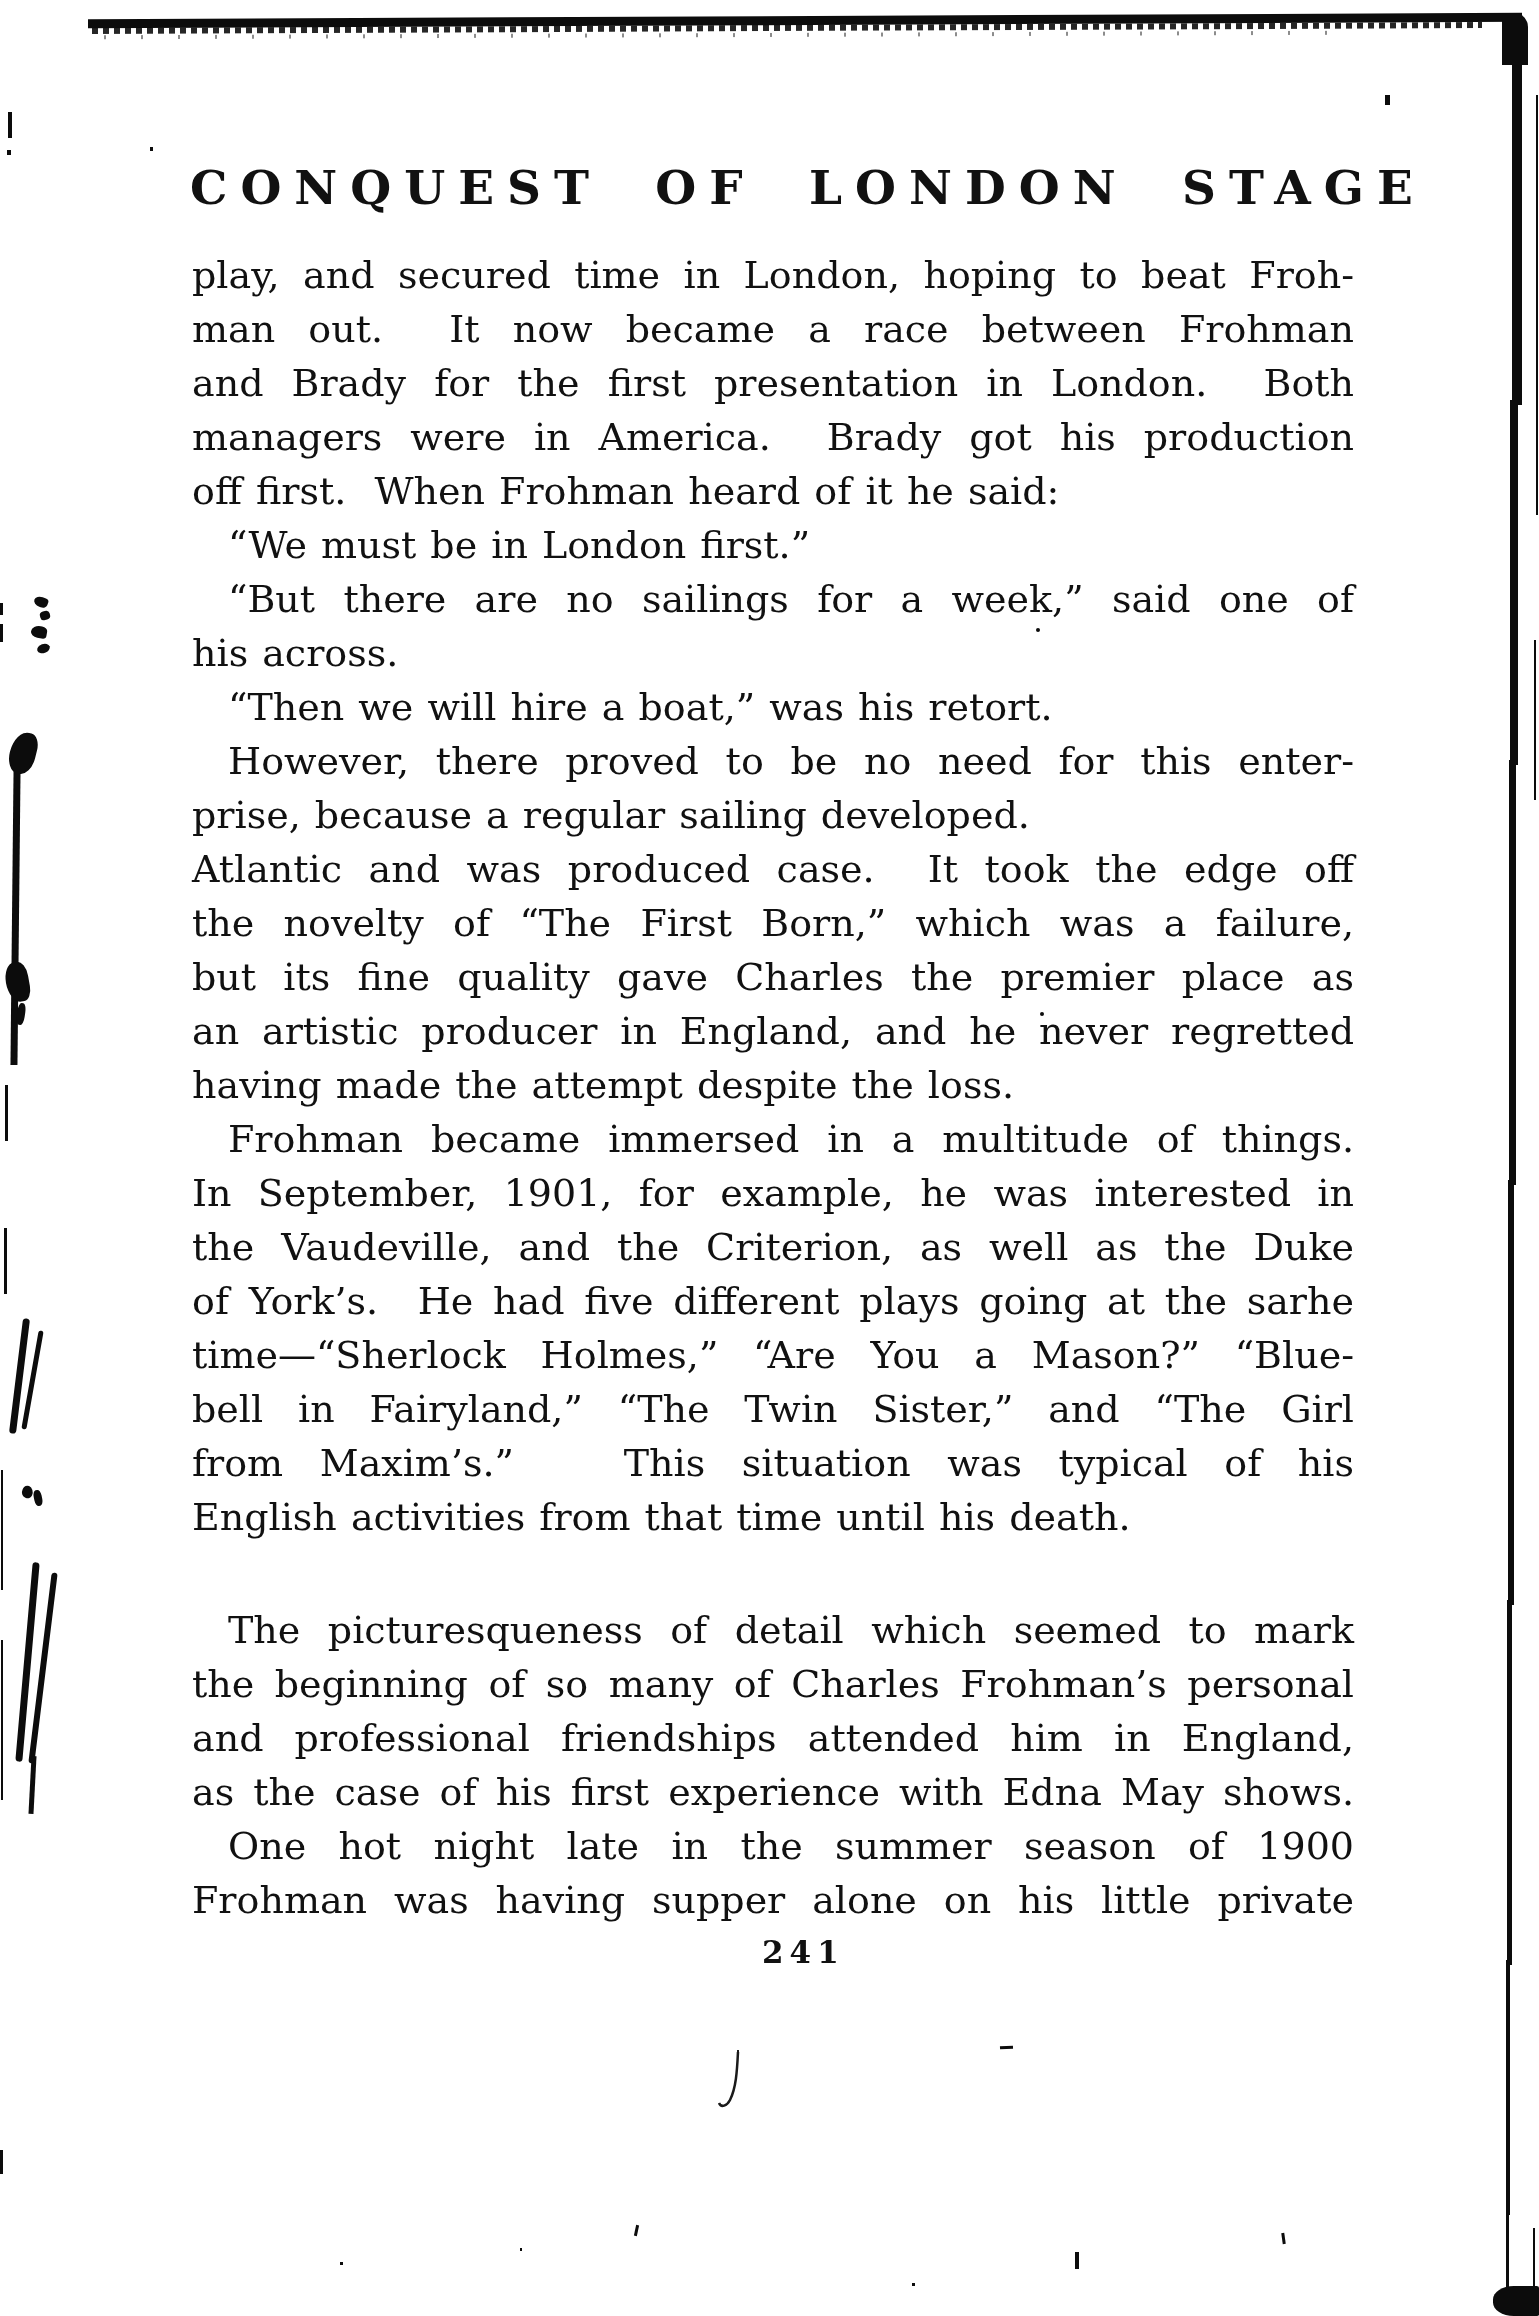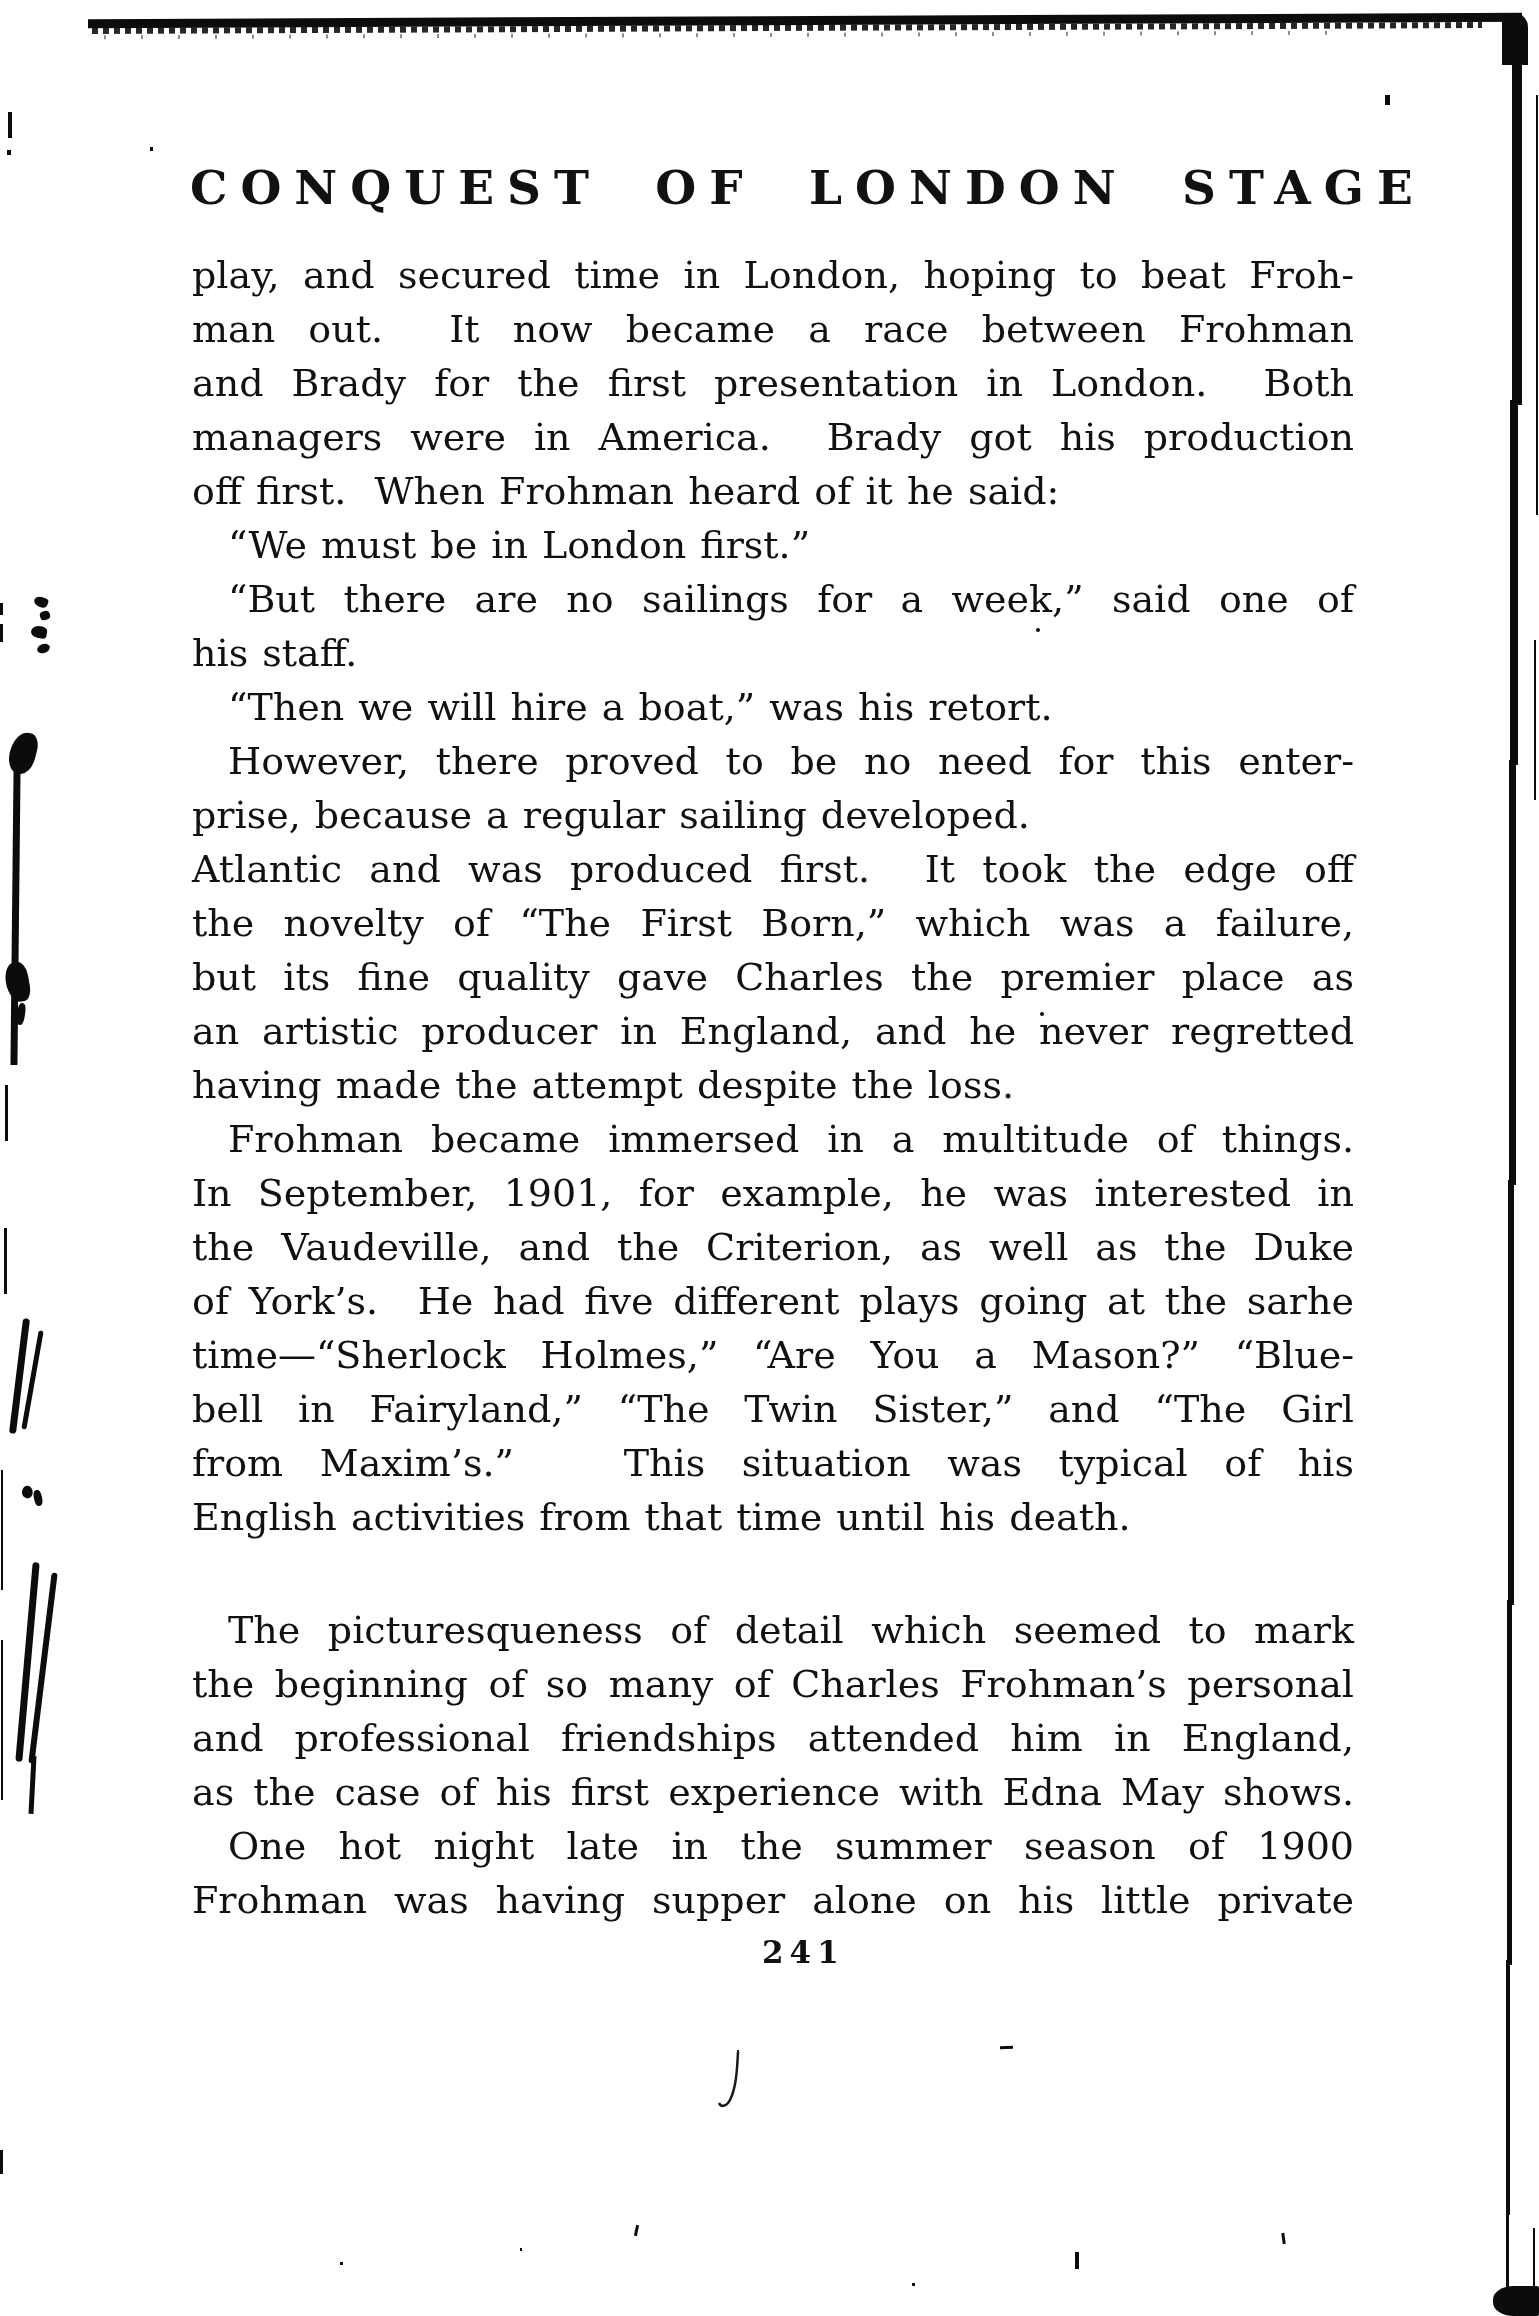--- a/index.html
+++ b/index.html
@@ -107,25 +107,25 @@
   <h1 class="title">CONQUEST OF LONDON STAGE</h1>
 
   <div class="text-block">
       <div class="line fill">play, and secured time in London, hoping to beat Froh-</div>
       <div class="line fill">man out.  It now became a race between Frohman</div>
       <div class="line fill">and Brady for the first presentation in London.  Both</div>
       <div class="line fill">managers were in America.  Brady got his production</div>
       <div class="line">off first.  When Frohman heard of it he said:</div>
       <div class="line indent">“We must be in London first.”</div>
       <div class="line indent fill">“But there are no sailings for a week,” said one of</div>
-      <div class="line">his staff.</div>
+      <div class="line">his across.</div>
       <div class="line indent">“Then we will hire a boat,” was his retort.</div>
       <div class="line indent fill">However, there proved to be no need for this enter-</div>
       <div class="line">prise, because a regular sailing developed.</div>
-      <div class="line fill">Atlantic and was produced first.  It took the edge off</div>
+      <div class="line fill">Atlantic and was produced case.  It took the edge off</div>
       <div class="line fill">the novelty of “The First Born,” which was a failure,</div>
       <div class="line fill">but its fine quality gave Charles the premier place as</div>
       <div class="line fill">an artistic producer in England, and he never regretted</div>
       <div class="line">having made the attempt despite the loss.</div>
       <div class="line indent fill">Frohman became immersed in a multitude of things.</div>
       <div class="line fill">In September, 1901, for example, he was interested in</div>
       <div class="line fill">the Vaudeville, and the Criterion, as well as the Duke</div>
       <div class="line fill">of York’s.  He had five different plays going at the sarhe</div>
       <div class="line fill">time—“Sherlock Holmes,” “Are You a Mason?” “Blue-</div>
       <div class="line fill">bell in Fairyland,” “The Twin Sister,” and “The Girl</div>

